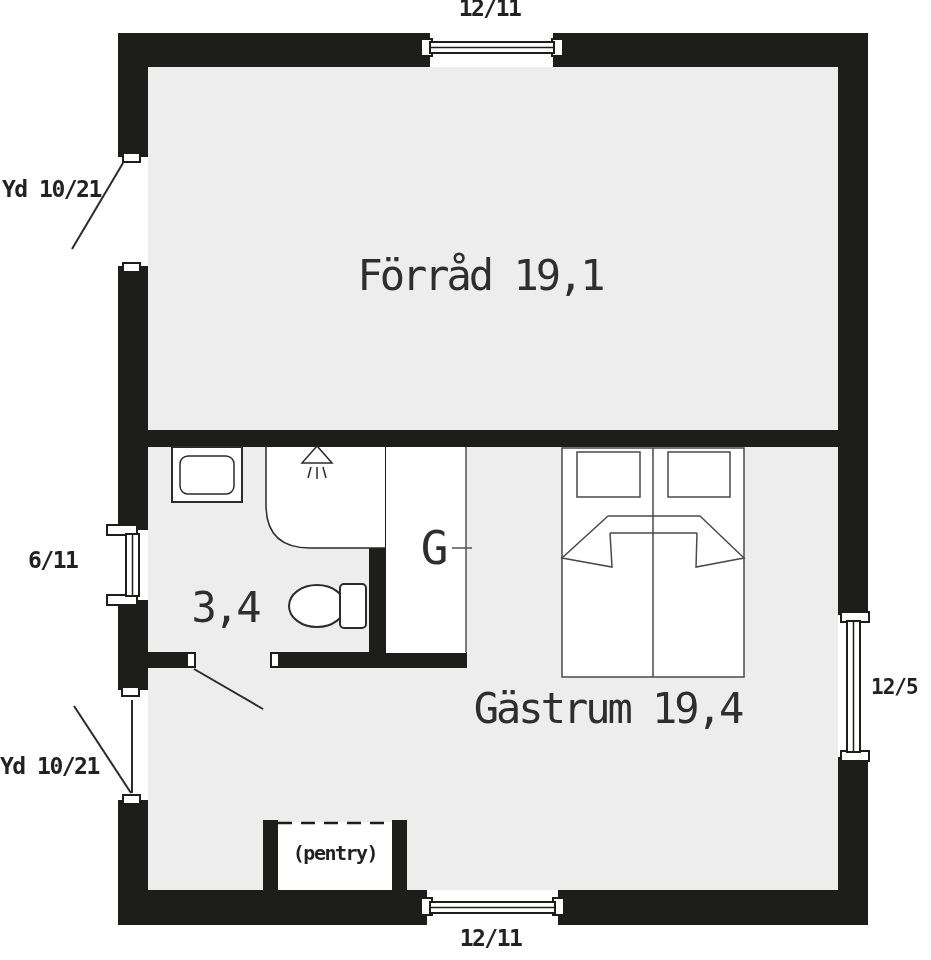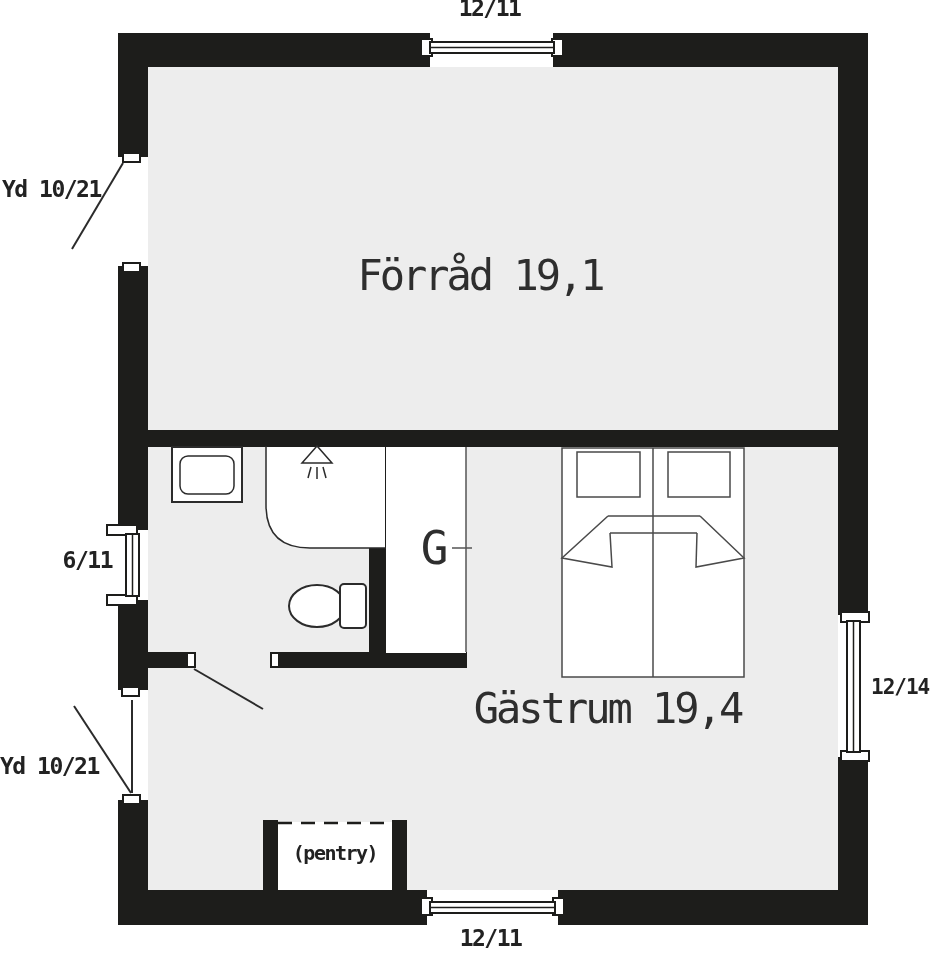--- a/index.html
+++ b/index.html
@@ -6,21 +6,21 @@
   .plan {
     position:relative; width:931px; height:960px;
     background:#ffffff; overflow:hidden;
     font-family:"DejaVu Sans Mono", monospace;
   }
   .plan-svg { position:absolute; left:0; top:0; }
   .lbl { position:absolute; line-height:1.05; white-space:nowrap; color:#2b2b2b; }
   .room-lbl { font-size:42px; letter-spacing:-3px; color:#2e2e2e; }
   .dim-lbl  { font-size:23px; font-weight:bold; letter-spacing:-1.5px; color:#222222; }
   .center { text-align:center; }
-  .right { text-align:right; }
+  .right { text-align:left; }
 </style>
 </head>
 <body>
 
 <div class="plan">
 
   <svg class="plan-svg" width="931" height="960" viewBox="0 0 931 960">
 
     <rect x="140" y="60" width="706" height="838" fill="#ededed"></rect>
 
@@ -135,23 +135,24 @@
         <path d="M608,516 L562,558 L612,567 L610,533"></path>
         <path d="M700,516 L744,558 L696,567 L697,533"></path>
       </g>
     </g>
 
     <line x1="278" y1="823" x2="392" y2="823" stroke="#1d1d1b" stroke-width="2.5" stroke-dasharray="14 9"></line>
   </svg>
 
   <div class="lbl room-lbl center" style="left:330px; top:212px; width:300px;margin-top:42px;">Förråd 19,1</div>
   <div class="lbl room-lbl center" style="left:455px; top:687px; width:305px;">Gästrum 19,4</div>
+  <div class="lbl room-lbl center" style="left:150px; top:586px; width:150px;">3,4</div>
   <div class="lbl room-lbl center" style="left:407px; top:524px; width:52px; font-size:46px;">G</div>
   <div class="lbl dim-lbl center" style="left:277px; top:843px; width:116px; font-size:20px;text-align:center;">(pentry)</div>
 
   <div class="lbl dim-lbl center" style="left:424px; top:-4px; width:131px;">12/11</div>
   <div class="lbl dim-lbl center" style="left:425px; top:926px; width:131px;">12/11</div>
   <div class="lbl dim-lbl right" style="left:28px; top:548px; width:84px;">6/11</div>
-  <div class="lbl dim-lbl" style="left:871px; top:676px; font-size:21px; letter-spacing:-1px;">12/14</div>
+  <div class="lbl dim-lbl" style="left:871px; top:676px; font-size:21px; letter-spacing:-1px;">12/5</div>
   <div class="lbl dim-lbl" style="left:2px; top:177px;">Yd 10/21</div>
   <div class="lbl dim-lbl" style="left:0px; top:754px;">Yd 10/21</div>
 
 </div>
 
 </body></html>

